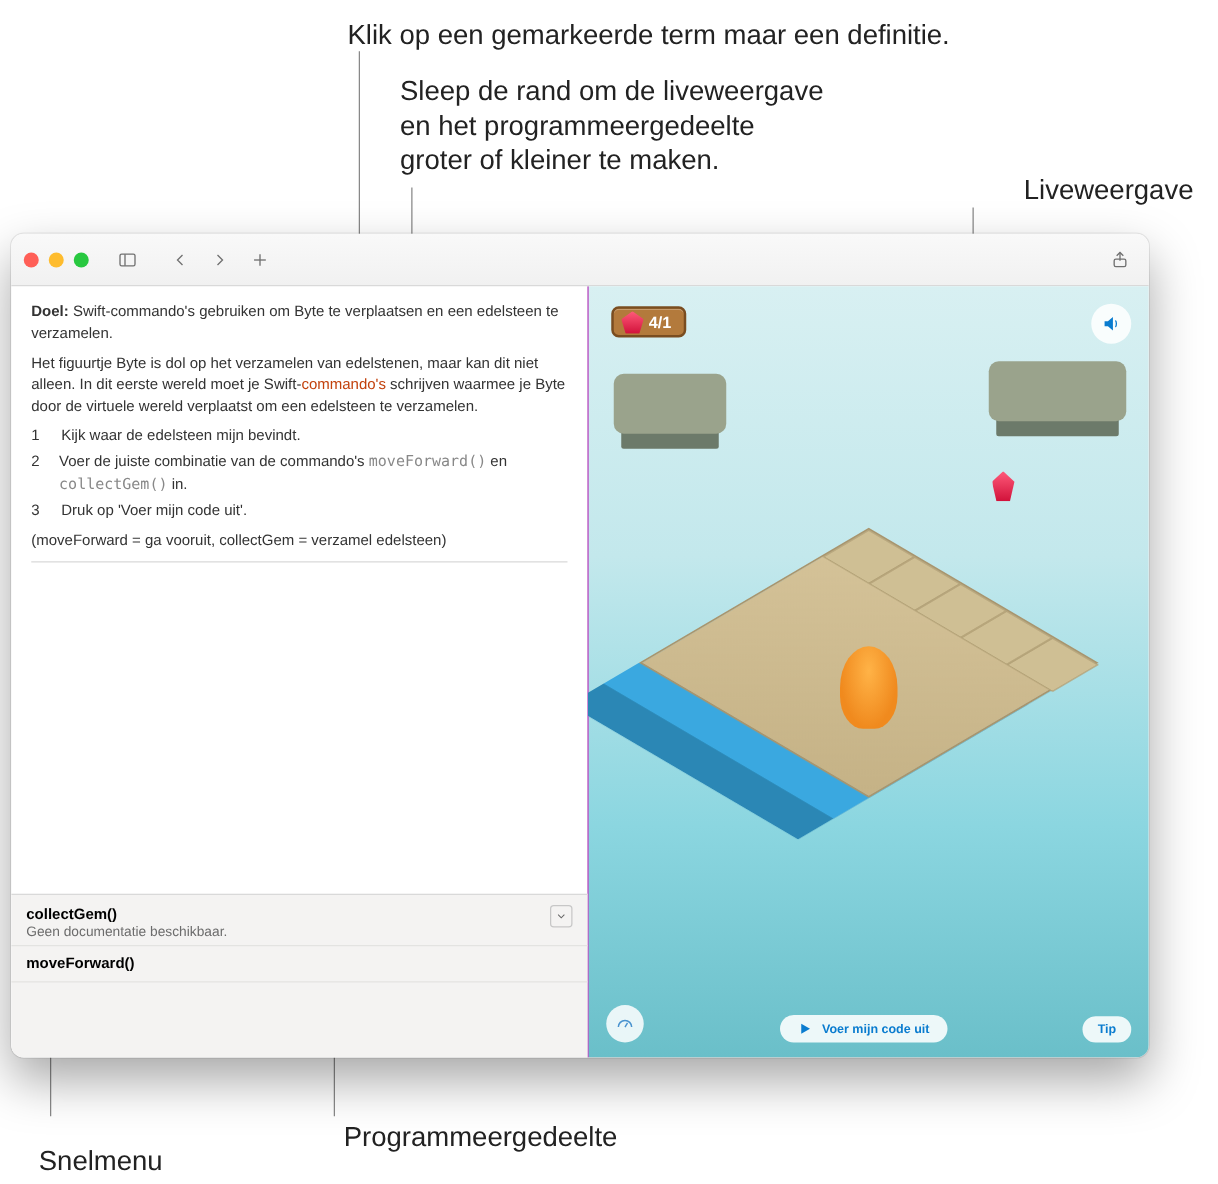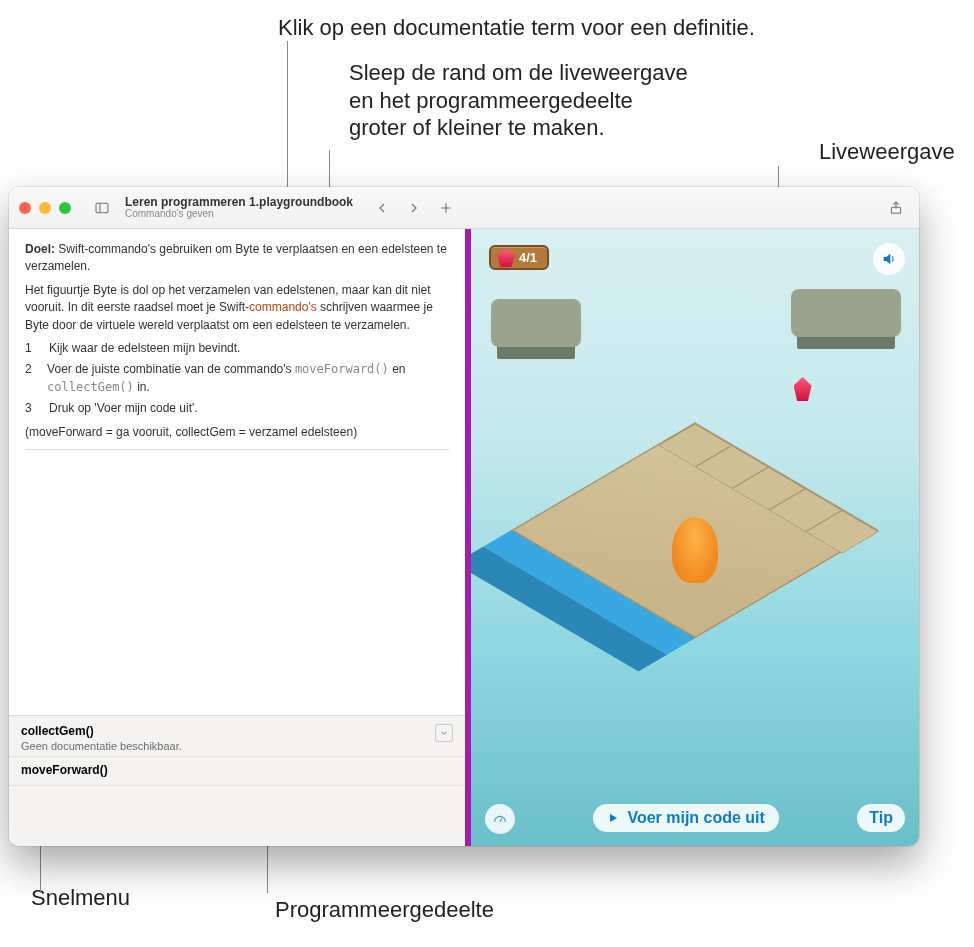--- a/index.html
+++ b/index.html
@@ -75,21 +75,21 @@
   
   .split {
     display: flex;
     flex: 1;
     min-height: 0;
   }
   .left-pane {
     width: 462px;
     display: flex;
     flex-direction: column;
-    border-right: 6px solid #a21caf;
+    border-right: 1px solid #a21caf;
     background: #fff;
   }
   .right-pane {
     flex: 1;
     position: relative;
     background: linear-gradient(#d8f0f2 0%, #c3e8ec 35%, #8bd6e0 70%, #6abfc9 100%);
     overflow: hidden;
   }
 
   
@@ -201,22 +201,22 @@
     position: absolute;
     width: 90px; height: 48px;
     background: #9aa38c;
     border-radius: 8px;
     box-shadow: 0 18px 0 -6px #6c7a6a;
   }
 
   
   .run-bar {
     position: absolute; bottom: 12px; left: 14px; right: 14px;
-    display: flex; align-items: flex-start; gap: 10px;
-    font-size: 16px;
+    display: flex; align-items: flex-end; gap: 10px;
+    font-size: 10px;
   }
   .gauge-btn {
     width: 30px; height: 30px; border-radius: 50%;
     background: rgba(255,255,255,0.85);
     display: flex; align-items: center; justify-content: center;
     color: #4a93cf;
   }
   .gauge-btn svg { width: 16px; height: 16px; stroke: currentColor; fill: none; stroke-width: 1.8; }
   .run-btn {
     margin: 0 auto;
@@ -230,26 +230,26 @@
   .tip-btn {
     background: rgba(255,255,255,0.88);
     padding: 5px 12px;
     border-radius: 14px;
     color: #0a7ccf; font-weight: 600;
   }
 </style>
 </head>
 <body>
 
-<div class="annotation" style="top:14px; left:278px;">Klik op een documentatie term voor een definitie.</div>
-<div class="annotation" style="top:59px; left:320px; white-space: pre-line; margin-left: 29px;">Sleep de rand om de liveweergave
+<div class="annotation" style="top:14px; left:278px;">Klik op een gemarkeerde term maar een definitie.</div>
+<div class="annotation" style="top:59px; left:320px; white-space: pre-line;">Sleep de rand om de liveweergave
 en het programmeergedeelte
 groter of kleiner te maken.</div>
 <div class="annotation" style="top:138px; left:819px;">Liveweergave</div>
-<div class="annotation" style="top:884px; left:31px;">Snelmenu</div>
+<div class="annotation" style="top:915px; left:31px;">Snelmenu</div>
 <div class="annotation" style="top:896px; left:275px;">Programmeergedeelte</div>
 
 <div class="callout-line" style="left:287px; top:41px; width:1px; height:258px;"></div>
 <div class="callout-line" style="left:329px; top:150px; width:1px; height:380px;"></div>
 <div class="callout-line" style="left:329px; top:530px; width:143px; height:1px;"></div>
 <div class="callout-line" style="left:778px; top:166px; width:1px; height:150px;"></div>
 <div class="callout-line" style="left:40px; top:794px; width:1px; height:99px;"></div>
 <div class="callout-line" style="left:267px; top:582px; width:1px; height:311px;"></div>
 
 <div class="app-window">
@@ -261,24 +261,20 @@
       <div class="tl green"></div>
     </div>
 
     <div class="tb-icon">
       <svg viewBox="0 0 24 24">
           <rect x="3" y="5" width="18" height="14" rx="2"></rect>
           <line x1="9" y1="5" x2="9" y2="19"></line>
         </svg>
     </div>
 
-    <div class="title-block">
-      <span class="title-main">Leren programmeren 1.playgroundbook</span>
-      <span class="title-sub">Commando's geven</span>
-    </div>
 
     <div class="nav-group">
       <div class="tb-icon">
         <svg viewBox="0 0 24 24">
             <polyline points="15 6 9 12 15 18"></polyline>
           </svg>
       </div>
       <div class="tb-icon">
         <svg viewBox="0 0 24 24">
             <polyline points="9 6 15 12 9 18"></polyline>
@@ -303,21 +299,21 @@
 
   <div class="split">
 
     <div class="left-pane">
 
       <div class="instructions">
         <p class="goal">
           <strong>Doel:</strong><span> Swift-commando's gebruiken om Byte te verplaatsen en een edelsteen te verzamelen.</span>
         </p>
         <p>
-          <span>Het figuurtje Byte is dol op het verzamelen van edelstenen, maar kan dit niet vooruit. In dit eerste raadsel moet je Swift-</span><a href="#">commando's</a><span> schrijven waarmee je Byte door de virtuele wereld verplaatst om een edelsteen te verzamelen.</span>
+          <span>Het figuurtje Byte is dol op het verzamelen van edelstenen, maar kan dit niet alleen. In dit eerste wereld moet je Swift-</span><a href="#">commando's</a><span> schrijven waarmee je Byte door de virtuele wereld verplaatst om een edelsteen te verzamelen.</span>
         </p>
         <ol class="steps">
           <li>
               <span class="num">1</span>
               <span>Kijk waar de edelsteen mijn bevindt.</span>
             </li>
           <li>
               <span class="num">2</span>
               <span>Voer de juiste combinatie van de commando's <code class="inline">moveForward()</code> en <code class="inline">collectGem()</code> in.</span>
             </li>

